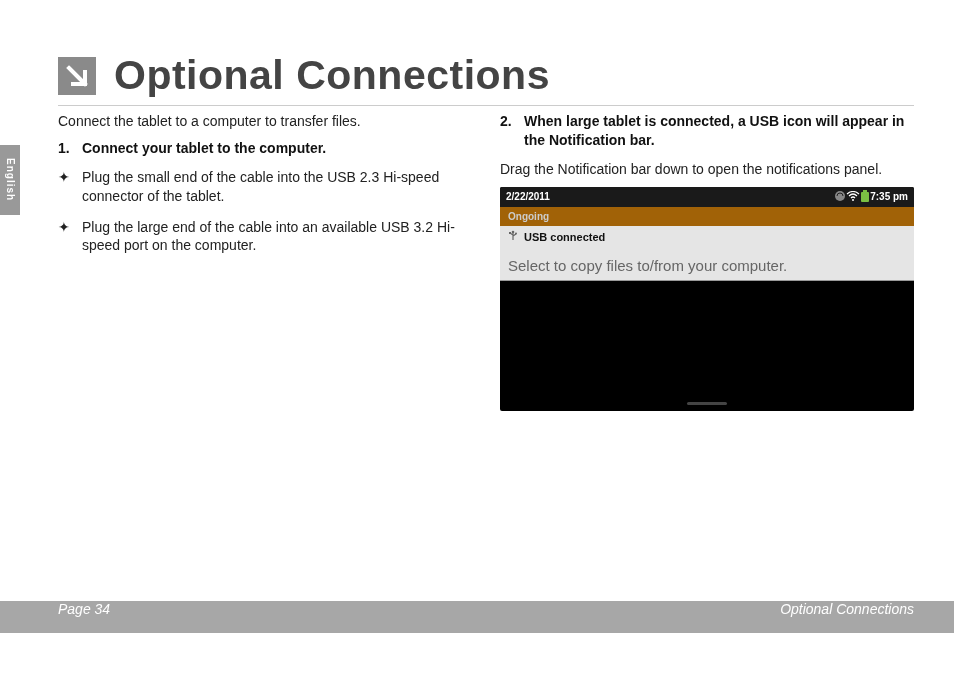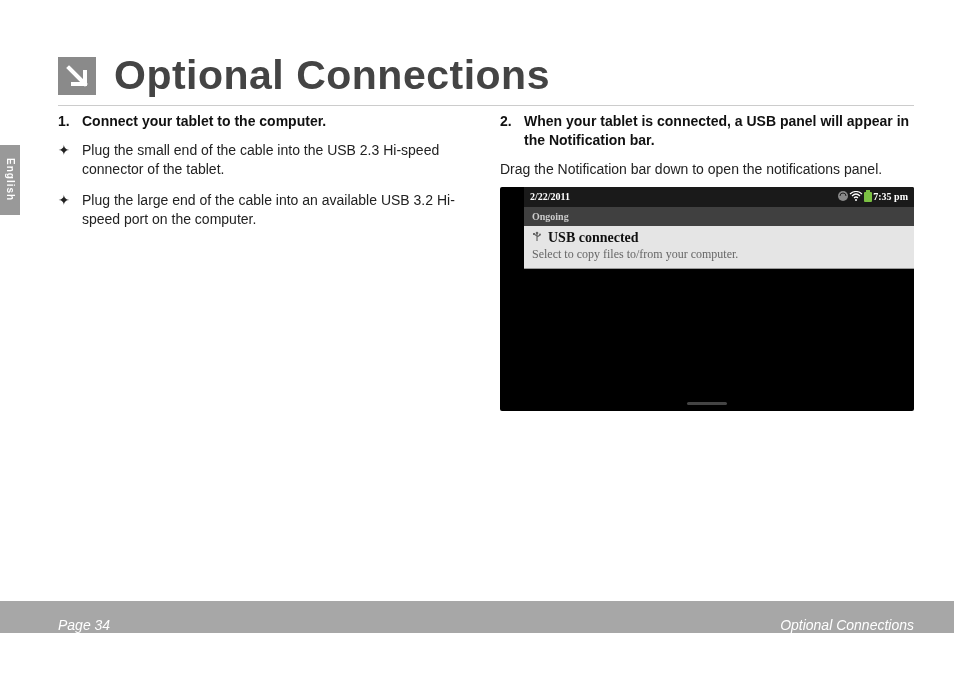--- a/index.html
+++ b/index.html
@@ -112,23 +112,22 @@
   }
   .bullet-text { flex: 1; }
   
   .tablet-shot {
     width: 100%;
     height: 224px;
     background: #000;
     border-radius: 2px;
     overflow: hidden;
     position: relative;
-    font-family: Liberation Serif, serif;
+    font-family: Liberation Sans, sans-serif;
     margin-top: 8px;
-    padding-left: 24px;
   }
   .status-bar {
     height: 20px;
     background: #1a1a1a;
     display: flex;
     align-items: center;
     justify-content: space-between;
     padding: 0 6px;
     color: #fff;
     font-size: 10px;
@@ -136,64 +135,64 @@
   }
   .status-right {
     display: flex;
     align-items: center;
   }
   .status-icon { display: inline-block; }
   .notif-panel {
     background: #111;
   }
   .ongoing-hdr {
-    background: #404040;
+    background: #a16207;
     color: #ccc;
     font-size: 10px;
     font-weight: bold;
     padding: 4px 8px;
   }
   .notif-item {
     background: #e5e5e5;
     padding: 4px 8px 6px 8px;
     border-bottom: 1px solid #999;
   }
   .notif-title {
-    font-size: 14px;
+    font-size: 11px;
     font-weight: bold;
     color: #111;
     display: flex;
     align-items: center;
     gap: 6px;
   }
   .notif-sub {
-    font-size: 12px;
+    font-size: 15px;
     color: #666;
-    margin-top: 1px;
+    margin-top: 13px;
   }
   .usb-glyph { font-size: 11px; color: #666; }
   .tablet-handle {
     position: absolute;
     bottom: 6px;
     left: 50%;
     transform: translateX(-50%);
     width: 40px;
     height: 3px;
     background: #444;
     border-radius: 2px;
   }
   .footer {
     position: absolute;
     left: 0;
     right: 0;
     bottom: 40px;
     height: 32px;
     background: #a7a7a7;
     display: flex;
-    align-items: flex-end;
+    align-items: flex-start;
     justify-content: space-between;
     padding: 0 40px 0 58px;
     color: #fff;
     font-family: "Century Gothic", "Avant Garde", Arial, sans-serif;
     font-style: italic;
     font-size: 14px;
   }
 </style>
 </head>
 <body>
@@ -206,40 +205,41 @@
     <div class="header-icon">
       <svg width="24" height="24" viewBox="0 0 24 24">
         <path d="M4 4 L20 20 M20 8 L20 20 L8 20" stroke="#fff" stroke-width="4" fill="none" stroke-linecap="square"></path>
       </svg>
     </div>
     <div class="header-title">Optional Connections</div>
   </div>
 
   <div class="content">
     <div class="col">
+      <div class="body-text">Connect the tablet to a computer to transfer files.</div>
       <div class="step">
         <div class="step-num">1.</div>
         <div class="step-text">Connect your tablet to the computer.</div>
       </div>
       <div class="bullet-list">
         <div class="bullet">
           <div class="bullet-mark">✦</div>
           <div class="bullet-text">Plug the small end of the cable into the USB 2.3 Hi-speed connector of the tablet.</div>
         </div>
         <div class="bullet">
           <div class="bullet-mark">✦</div>
           <div class="bullet-text">Plug the large end of the cable into an available USB 3.2 Hi-speed port on the computer.</div>
         </div>
       </div>
     </div>
 
     <div class="col">
       <div class="step">
         <div class="step-num">2.</div>
-        <div class="step-text">When your tablet is connected, a USB panel will appear in the Notification bar.</div>
+        <div class="step-text">When large tablet is connected, a USB icon will appear in the Notification bar.</div>
       </div>
       <div class="body-text">Drag the Notification bar down to open the notifications panel.</div>
 
       <div class="tablet-shot">
         <div class="status-bar">
           <span>2/22/2011</span>
           <span class="status-right">
             <span class="status-icon">
               <svg width="12" height="12" viewBox="0 0 12 12">
                   <circle cx="6" cy="6" r="5" fill="#888"></circle>

